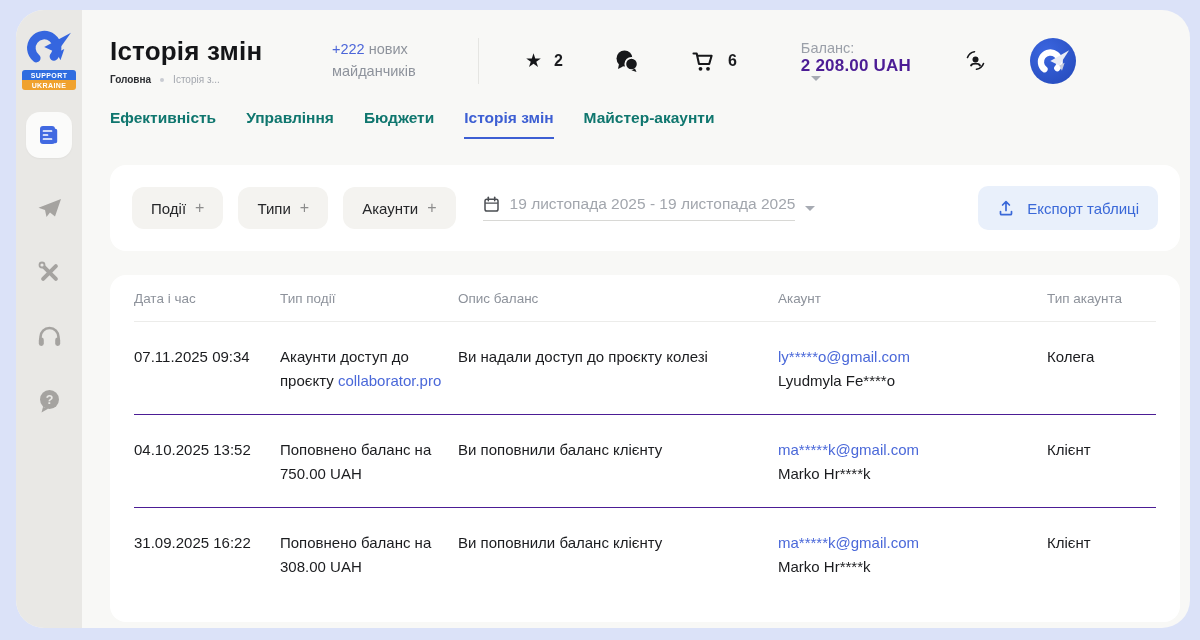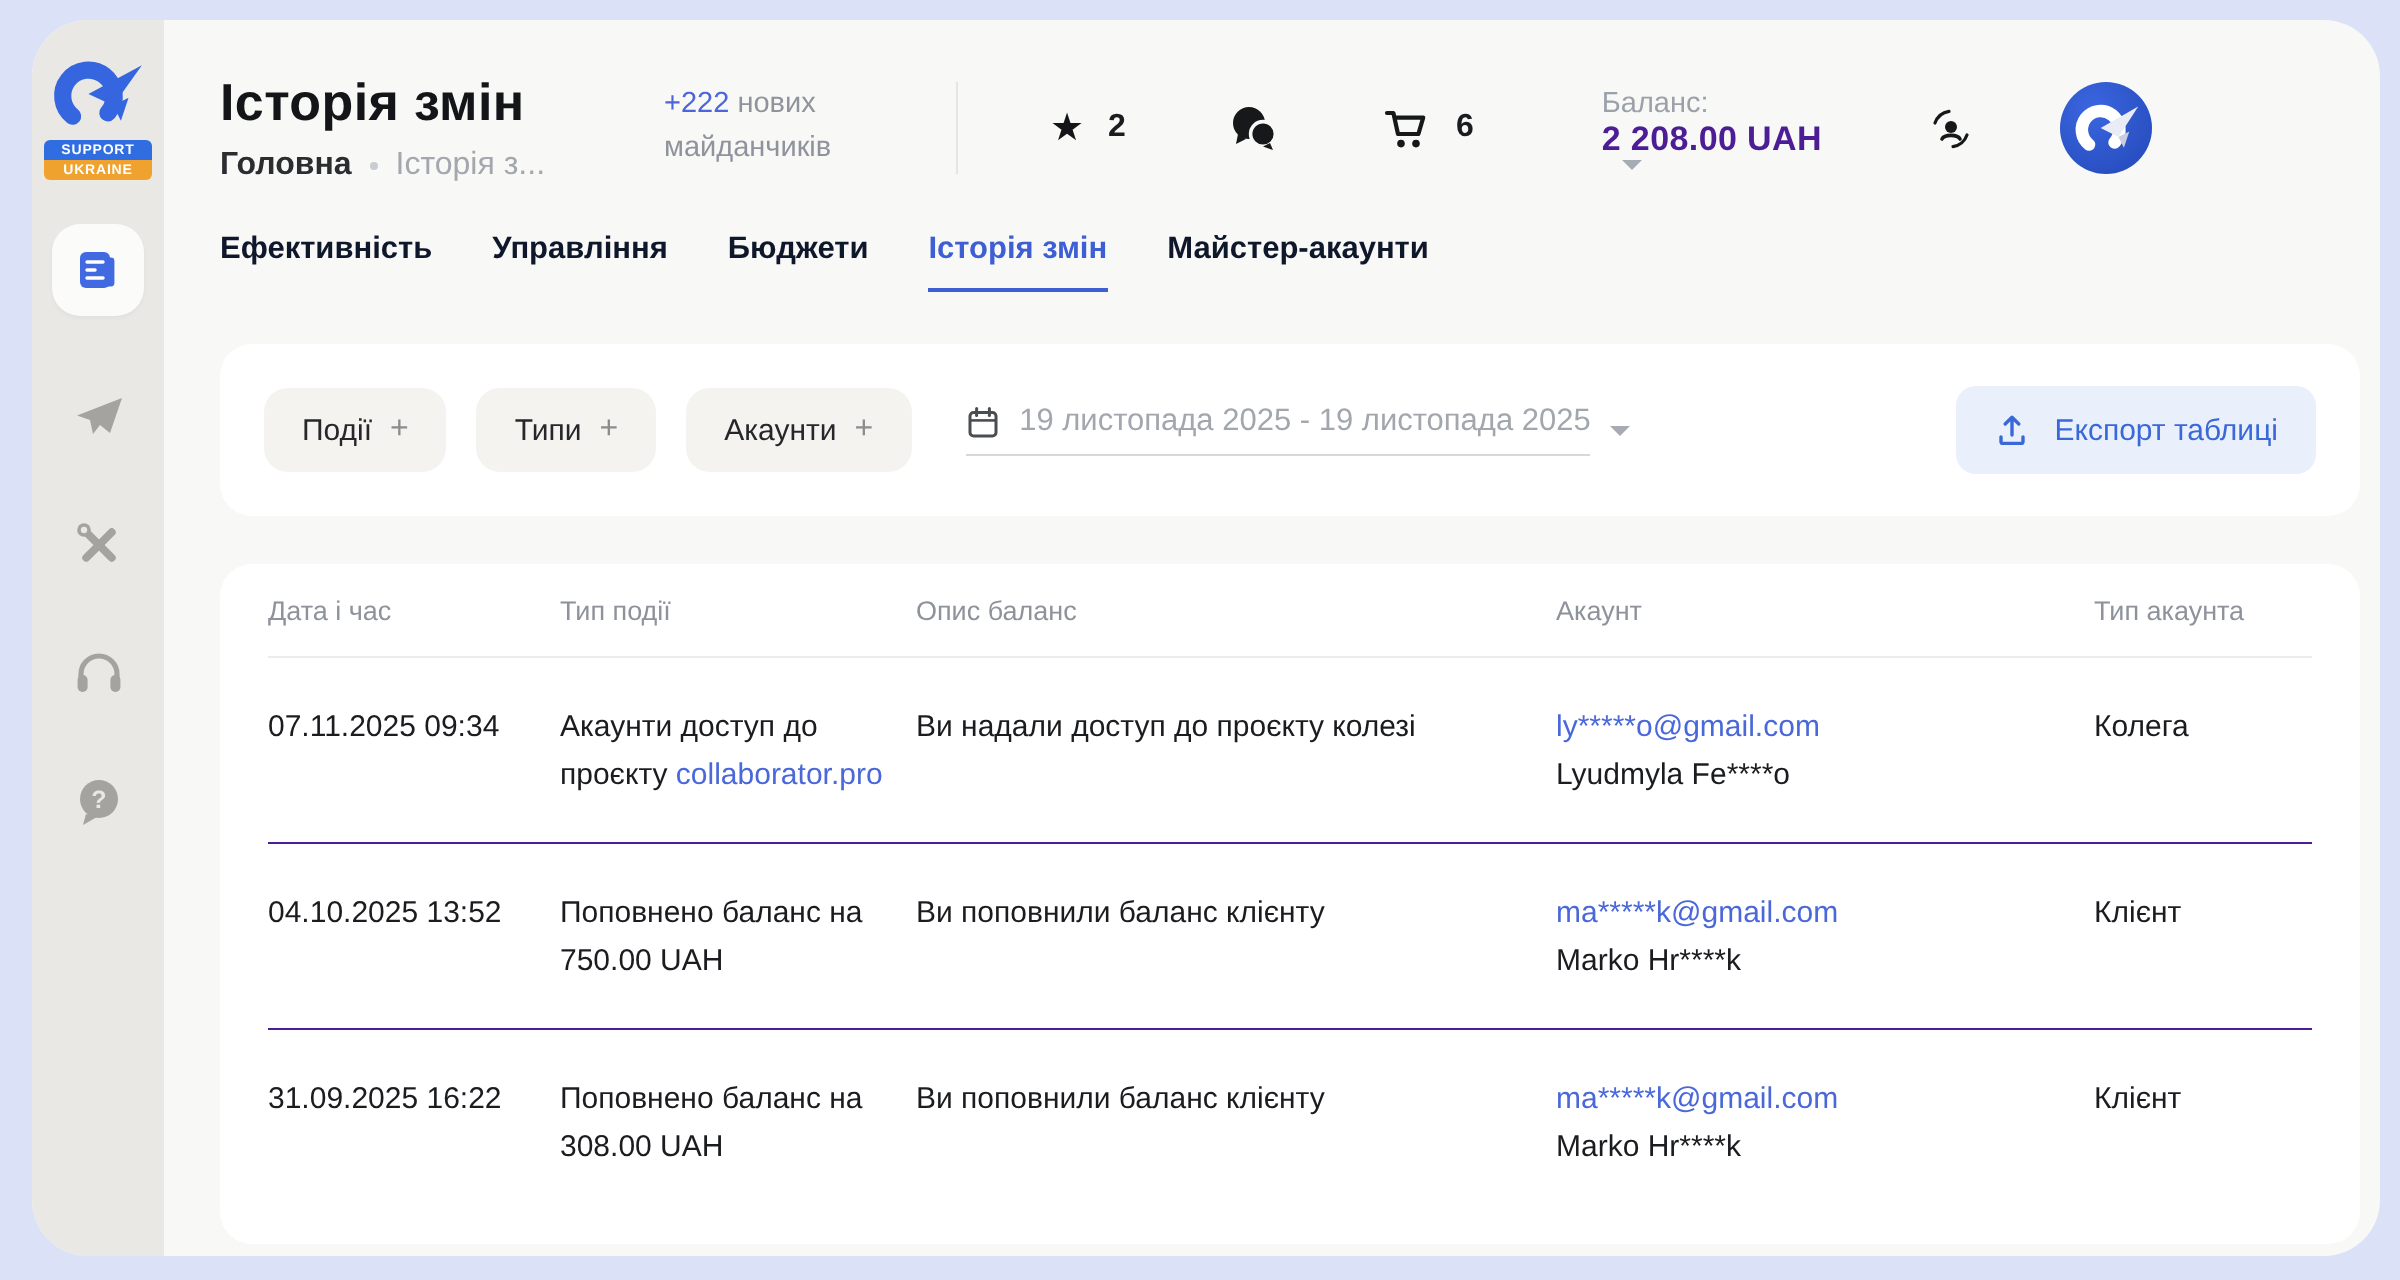--- a/index.html
+++ b/index.html
@@ -18,41 +18,41 @@
   .badge-bottom { background:#f0a22e; }
   .side-active { width:46px; height:46px; margin-top:22px; background:#fbfbfa; border-radius:14px; display:flex; align-items:center; justify-content:center; cursor:pointer; box-shadow:0 1px 2px rgba(0,0,0,.04); }
   .side-btn { margin-top:36px; cursor:pointer; width:28px; height:28px; display:flex; align-items:center; justify-content:center; }
 
   
   .main { flex:1; display:flex; flex-direction:column; min-width:0; }
 
   .header { display:flex; align-items:center; padding:26px 32px 0 28px; }
   .title-block { width:196px; }
   .page-title { font-size:26px; font-weight:bold; letter-spacing:.2px; color:#141518; }
-  .breadcrumb { display:flex; align-items:center; gap:9px; margin-top:7px; font-size:16px; }
+  .breadcrumb { display:flex; align-items:center; gap:9px; margin-top:7px; font-size:10px; }
   .bc-home { color:#2b2d31; font-weight:bold; cursor:pointer; }
   .bc-dot { width:4px; height:4px; border-radius:50%; background:#c9ccd2; }
   .bc-cur { color:#a3a7ae; }
   .new-sites { margin-left:26px; width:118px; font-size:14.5px; line-height:1.5; color:#8e939c; }
   .new-sites b { color:#4c66d9; font-weight:500; }
   .hdr-divider { width:1px; height:46px; background:#e5e5e2; margin-left:28px; }
   .stats { display:flex; align-items:center; gap:52px; margin-left:46px; }
   .stat { display:flex; align-items:center; gap:12px; cursor:pointer; }
   .stat .count { font-size:16px; font-weight:bold; color:#1b1c1f; }
   .star-glyph { font-family:"DejaVu Sans",sans-serif; font-size:19px; line-height:1; color:#141518; }
   .balance { display:flex; align-items:flex-start; margin-left:64px; cursor:pointer;flex-direction:column; }
   .balance-label { font-size:14.5px; color:#9ba0a9; margin-right:10px; }
   .balance-value { font-size:17px; font-weight:bold; color:#4c1d95; letter-spacing:.2px; }
   .caret { width:0; height:0; border-left:5px solid transparent; border-right:5px solid transparent; border-top:5px solid #a7abb3; margin-left:10px; }
   .orbit-btn { margin-left:52px; cursor:pointer; }
   .avatar { width:46px; height:46px; border-radius:50%; margin-left:42px; cursor:pointer; background:radial-gradient(circle at 35% 30%, #3b66e0, #2348b8); display:flex; align-items:center; justify-content:center; }
 
   
   .tabs { display:flex; gap:30px; padding:24px 28px 0 28px; }
-  .tab { font-size:15.5px; font-weight:bold; color:#0f172a; padding-bottom:10px; cursor:pointer; }
+  .tab { font-size:15.5px; font-weight:bold; color:#0f766e; padding-bottom:10px; cursor:pointer; }
   .tab.active { color:#3d5fd3; border-bottom:2.5px solid #3d5fd3; }
 
   
   .filter-card { margin:26px 10px 0 28px; background:#fff; border-radius:16px; height:86px; display:flex; align-items:center; padding:0 22px; }
   .chip { background:#f4f3f0; border-radius:12px; padding:12px 19px; font-size:15px; color:#26272a; display:flex; align-items:center; gap:9px; cursor:pointer; margin-right:15px; white-space:nowrap; }
   .chip .plus { color:#8c8c8c; font-size:16px; }
   .date-field { display:flex; align-items:center; margin-left:12px; cursor:pointer; }
   .date-inner { display:flex; align-items:center; gap:10px; border-bottom:1px solid #d8d8d5; padding-bottom:7px; }
   .date-text { font-size:15.5px; color:#a2a6ad; white-space:nowrap; }
   .filter-spacer { flex:1; }

